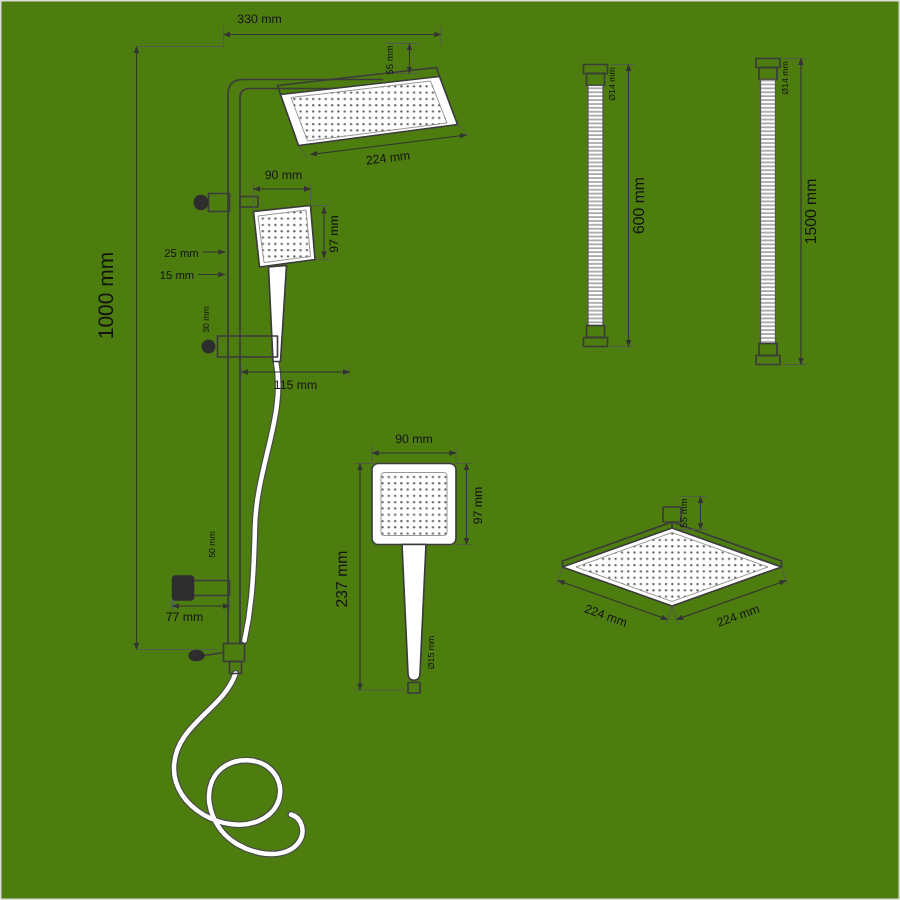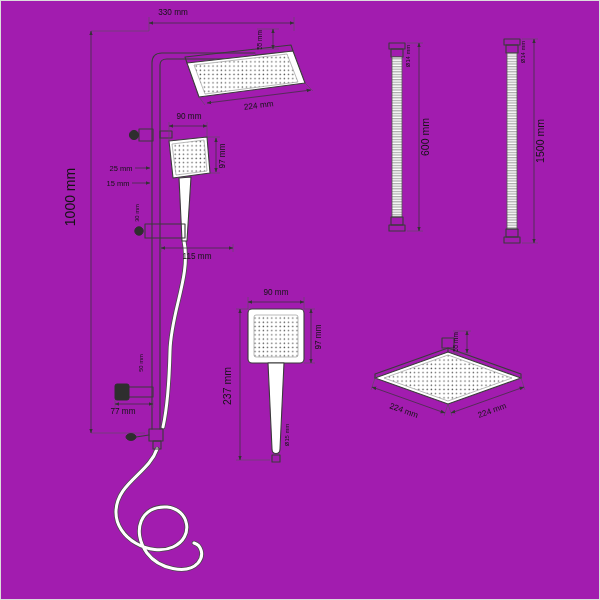--- a/index.html
+++ b/index.html
@@ -1,17 +1,17 @@
 <!DOCTYPE html>
 <html><head>
 <meta charset="utf-8">
 <style>
   html,body{margin:0;padding:0;background:#ffffff;}
   .stage{
-    position:relative;width:600px;height:600px;background:#a21caf;
+    position:relative;width:600px;height:600px;background:#4d7c0f;
     border:1px solid #dcdcdc;box-sizing:border-box;
     font-family:"Liberation Sans",sans-serif;overflow:hidden;
   }
   svg{display:block;}
   svg text{fill:#141414;font-family:"Liberation Sans",sans-serif;text-anchor:middle;}
   .t6{font-size:5.8px;}
   .t65{font-size:6.4px;}
   .t7{font-size:7.5px;}
   .t8{font-size:8.2px;}
   .t10{font-size:10.5px;}

